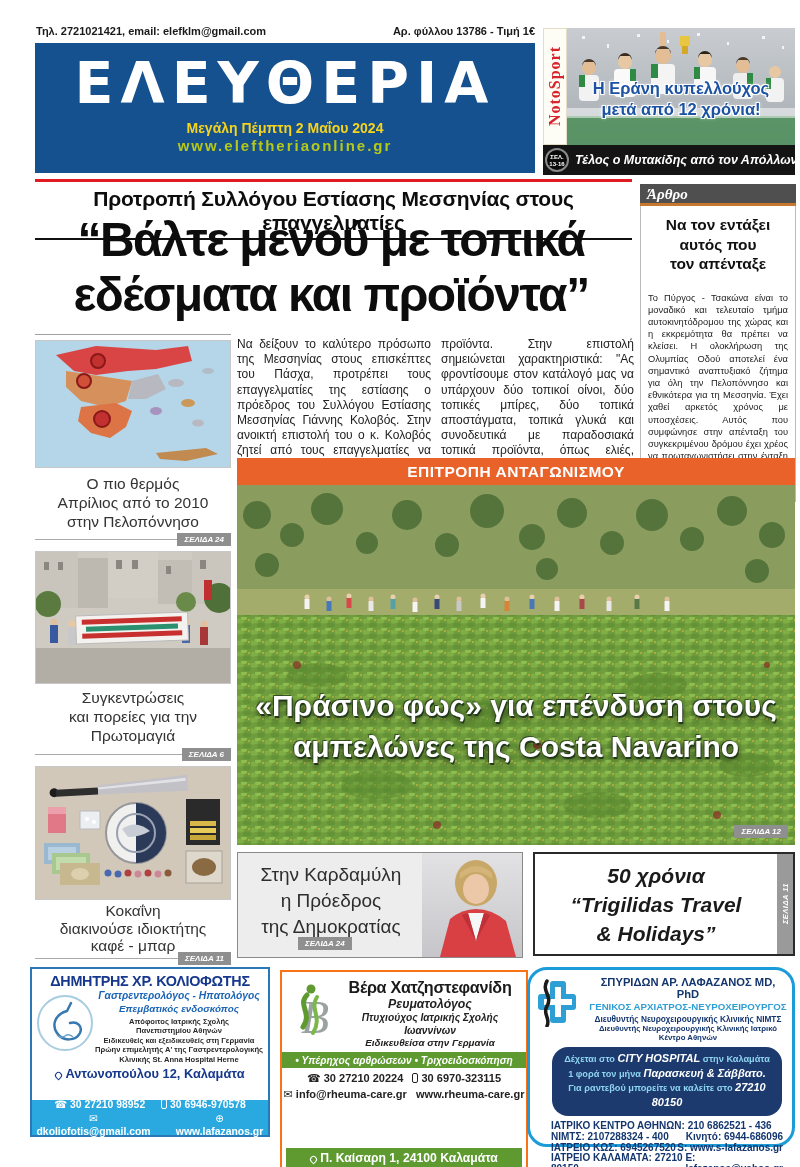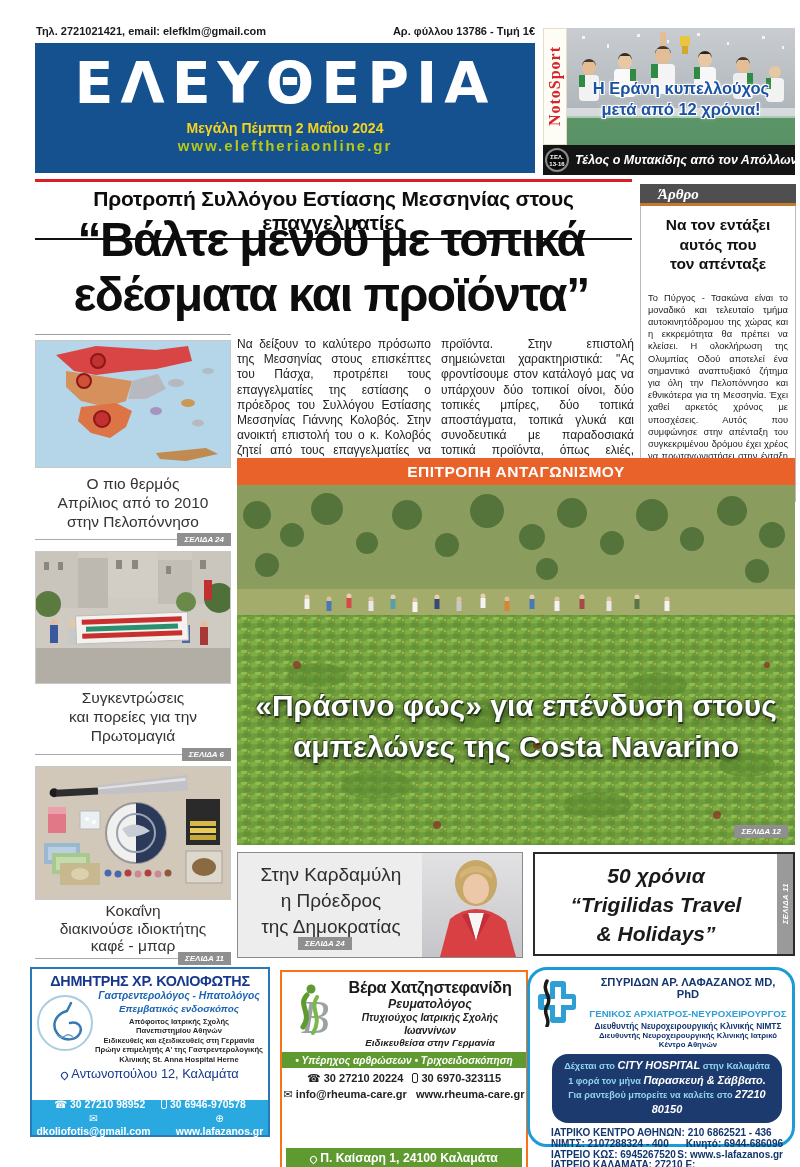--- a/index.html
+++ b/index.html
@@ -36,21 +36,21 @@
 
   
   .lead-col { font-size:12px; line-height:15.2px; text-align:justify; color:#222; font-weight:500; }
   .lead-col1 { left:237px; top:337px; width:194px; }
   .lead-col2 { left:441px; top:337px; width:193px; }
   .pgref-sq { color:#d81820; font-size:11px; }
   .pgref { font-weight:800; font-size:12px; color:#111; }
 
   
   .arthro { left:640px; top:184px; width:156px; }
-  .arthro-head { height:22px; background:#4f4f4f; border-bottom:3px solid #c8772e; color:#fff; font-family:"Liberation Serif",serif; font-style:italic; font-weight:bold; font-size:15px; line-height:21px; padding-left:18px; }
+  .arthro-head { height:22px; background:#4f4f4f; border-bottom:3px solid #c8772e; color:#fff; font-family:"Liberation Serif",serif; font-style:italic; font-weight:bold; font-size:15px; line-height:21px; padding-left:7px; }
   .arthro-box { border:1px solid #bbb; border-top:none; padding:9px 7px 6px; background:#fff; }
   .arthro-title { text-align:center; font-size:15.5px; font-weight:800; color:#111; line-height:19.5px; margin-bottom:18px; }
   .arthro-text { font-size:9.3px; line-height:12.2px; text-align:justify; color:#222; font-weight:500; }
   .arthro-page { text-align:right; font-size:10px; font-weight:800; font-style:italic; color:#111; margin-top:9px; }
 
   
   .hairline { height:1px; background:#a0a0a0; }
   .sb-img { left:35px; width:196px; overflow:hidden; border:1px solid #c8c8c8; }
   .sb-cap { left:35px; width:196px; text-align:center; font-size:15.5px; line-height:19px; color:#333; font-weight:500; }
   .sb-div { left:35px; width:196px; display:flex; align-items:center; }
@@ -75,42 +75,42 @@
   .trig-tab span { writing-mode:vertical-rl; transform:rotate(180deg); color:#fff; font-size:7.5px; font-weight:bold; font-style:italic; letter-spacing:0.5px; }
 
   
   .ad1 { left:30px; top:967px; width:240px; height:170px; border:2px solid #2979b8; background:#fff; }
   .ad1-title { margin-top:4px; text-align:center; font-size:14.4px; font-weight:800; color:#16388c; letter-spacing:-0.3px; }
   .ad1-row { display:flex; padding:1px 3px 0 5px; }
   .ad1-logo { width:56px; height:56px; border-radius:50%; border:2px solid #a8cce0; flex:none; margin-top:5px; background:#fff; }
   .ad1-col { flex:1; text-align:center; }
   .ad1-spec { font-style:italic; font-weight:800; font-size:10.3px; color:#1b64b4; line-height:12.5px; }
   .ad1-cred { font-size:7.6px; font-weight:600; color:#2a2a2a; line-height:9.4px; margin-top:2px; }
-  .ad1-address { text-align:center; font-size:12.8px; font-weight:400; color:#16388c; margin-top:2px; }
+  .ad1-address { text-align:center; font-size:12.8px; font-weight:700; color:#16388c; margin-top:2px; }
   .ad1-contacts { position:absolute; left:0; right:0; bottom:0; height:35px; background:#2aa8e0; color:#fff; font-weight:700; font-size:10.4px; display:flex; flex-direction:column; justify-content:center; gap:1px; text-align:center; }
   .ad1-contacts .crow { display:flex; justify-content:center; gap:16px; line-height:13px; }
 
   
   .ad2 { left:280px; top:970px; width:248px; height:204px; border:2px solid #f97316; background:#fff; }
   .ad2-logo { position:absolute; left:7px; top:9px; width:48px; height:66px; }
   .ad2-head { margin:6px 4px 0 56px; text-align:center; }
   .ad2-name { font-size:16.2px; font-weight:800; color:#1a1a1a; letter-spacing:-0.3px; }
   .ad2-spec { font-style:italic; font-weight:800; font-size:12.3px; color:#222; line-height:15px; }
   .ad2-cred1 { font-style:italic; font-weight:700; font-size:10.2px; color:#222; line-height:12.5px; }
   .ad2-cred2 { font-style:italic; font-weight:700; font-size:9.8px; color:#222; line-height:12px; }
   .ad2-band1 { margin-top:3px; background:#5e9a30; color:#fff; font-style:italic; font-weight:800; font-size:10.2px; text-align:center; padding:2.5px 0; }
   .ad2-contact { text-align:center; font-size:11px; font-weight:700; color:#222; margin-top:3px; line-height:15.5px; }
   .ad2-band2 { position:absolute; bottom:4px; left:4px; right:4px; background:#5e9a30; color:#fff; font-weight:800; font-size:12.2px; text-align:center; padding:3px 0; }
 
   
   .ad3 { left:527px; top:967px; width:268px; height:180px; border:3px solid #1b9cd8; border-radius:20px; background:#fff;padding-left:12px; }
   .ad3-logo { position:absolute; left:7px; top:9px; width:40px; height:48px; }
   .ad3-head { margin:6px 4px 0 46px; text-align:center; }
   .ad3-name { font-size:11.2px; font-weight:800; color:#14366e; }
-  .ad3-title { font-size:9.7px; font-weight:800; color:#2e9fd4; margin-top:8px; }
+  .ad3-title { font-size:9.7px; font-weight:800; color:#2e9fd4; margin-top:1px; }
   .ad3-role1 { font-size:8.3px; font-weight:700; color:#14366e; margin-top:2px; }
   .ad3-role2 { font-size:7.8px; font-weight:700; color:#14366e; }
   .ad3-pill { margin:5px 10px 0; background:#1c3a6e; border-radius:16px; padding:5px 4px 6px; text-align:center; color:#8fd4f0; }
   .ad3-pill .l { font-size:9.2px; font-weight:700; line-height:13.5px; }
   .ad3-strong { color:#fff; font-weight:800; font-size:11px;font-style:italic; }
   .ad3-contacts { margin:5px 9px 0; font-size:10px; font-weight:700; color:#14366e; line-height:10.8px; }
   .ad3-crow { display:flex; justify-content:space-between; }
 
   .ico { font-family:"DejaVu Sans",sans-serif; font-weight:normal; }
   .mob-icon { display:inline-block; width:6px; height:10px; border:1px solid currentColor; border-radius:2px; vertical-align:-1px; }

